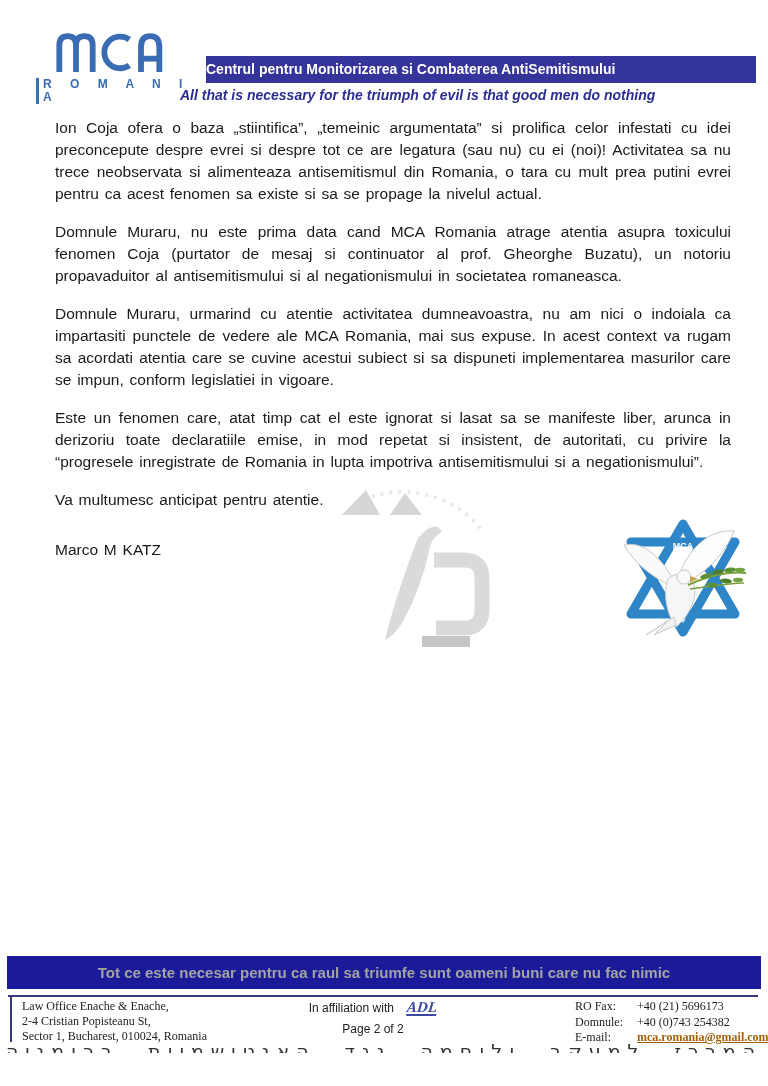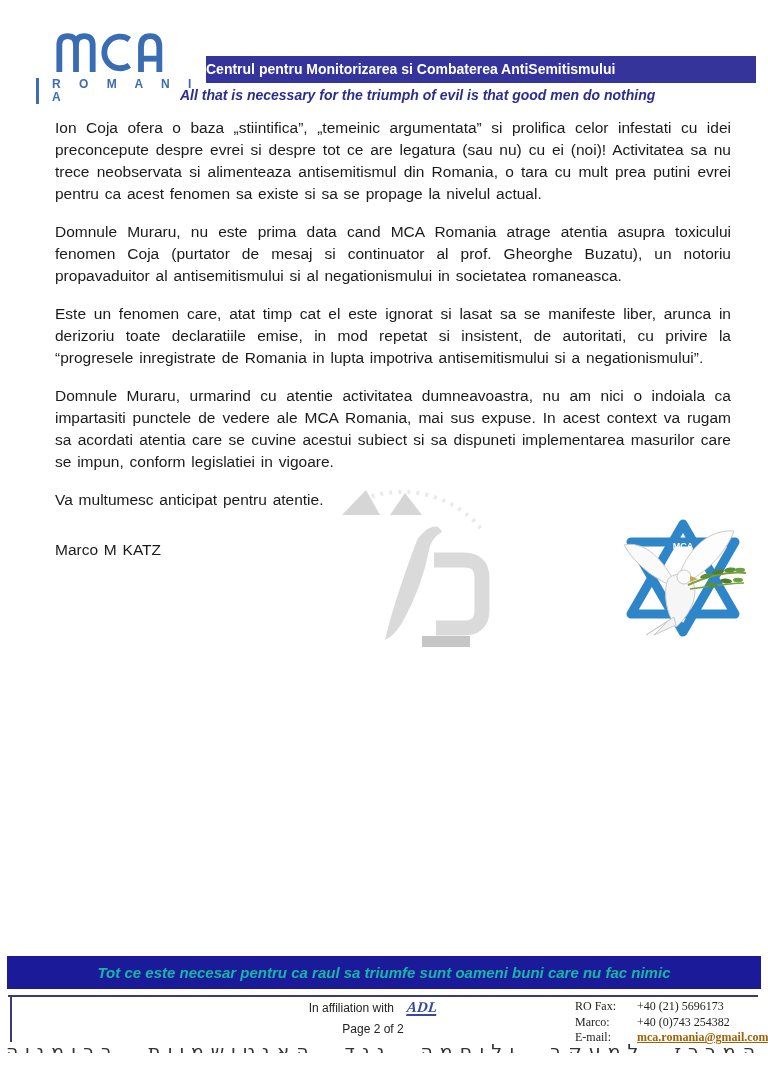--- a/index.html
+++ b/index.html
@@ -9,21 +9,21 @@
     background:#ffffff;
     overflow:hidden;
     font-family:"Liberation Sans", sans-serif;
     color:#1a1a1a;
   }
   
   .logo{position:absolute;left:36px;top:27px;width:168px;height:66px;}
   .logo svg{display:block;}
   .logo-sub{
     margin-top:1px;color:#3a6cb4;font-weight:bold;font-size:12px;
-    letter-spacing:7.5px;padding-left:13px;
+    letter-spacing:7.5px;padding-left:4px;
     border-left:3px solid #3a6cb4;border-right:0;
     line-height:13px;
   }
   .title-en{
     position:absolute;left:206px;top:30px;width:550px;
     text-align:center;font-size:14.5px;font-weight:bold;color:#a22c24;margin-top:28px;
   }
   .banner-top{
     position:absolute;left:206px;top:56px;width:550px;height:27px;
     background:#34349b;color:#ffffff;font-weight:bold;font-size:14px;
@@ -41,22 +41,22 @@
   .body-text p{margin:0 0 16px 0;}
   .signature{margin-top:28px;text-align:left;}
   .signature div{line-height:21px;}
   
   .watermark{position:absolute;left:330px;top:438px;width:170px;height:215px;opacity:.85;}
   
   .dove-logo{position:absolute;left:616px;top:517px;width:134px;height:122px;}
   
   .banner-bottom{
     position:absolute;left:7px;top:956px;width:754px;height:33px;
-    background:#1b1b99;color:#14b8a6;font-weight:bold;font-size:15px;
-    line-height:33px;text-align:center;font-style:italic;
+    background:#1b1b99;color:#a3a3a3;font-weight:bold;font-size:15px;
+    line-height:33px;text-align:center;
   }
   .footer-topline{position:absolute;left:8px;top:995px;width:750px;height:1.5px;background:#3a3a7a;}
   .footer-vline{position:absolute;left:10px;top:995px;width:2px;height:47px;background:#3a3a7a;}
   .footer-address{
     position:absolute;left:22px;top:999px;
     font-family:"Liberation Serif", serif;font-size:12px;line-height:15px;color:#222;
   }
   .footer-center{
     position:absolute;left:288px;top:1000px;width:170px;text-align:center;
     font-size:12px;color:#222;
@@ -117,22 +117,22 @@
       <polygon points="60,77 75,55 92,77" fill="#cfcfcf"></polygon>
       <path d="M96 92 Q108 84 112 94 Q104 98 100 108 Q92 150 72 185 Q64 198 55 202 Q60 180 70 150 Q80 120 88 100 Z" fill="#d4d4d4"></path>
       <path d="M104 122 H134 Q152 122 152 140 V172 Q152 190 134 190 H106" fill="none" stroke="#d4d4d4" stroke-width="15"></path>
       <rect x="92" y="198" width="48" height="11" fill="#bdbdbd"></rect>
     </svg>
   </div>
 
   <div class="body-text">
     <p>Ion Coja ofera o baza „stiintifica”, „temeinic argumentata” si prolifica celor infestati cu idei preconcepute despre evrei si despre tot ce are legatura (sau nu) cu ei (noi)! Activitatea sa nu trece neobservata si alimenteaza antisemitismul din Romania, o tara cu mult prea putini evrei pentru ca acest fenomen sa existe si sa se propage la nivelul actual.</p>
     <p>Domnule Muraru, nu este prima data cand MCA Romania atrage atentia asupra toxicului fenomen Coja (purtator de mesaj si continuator al prof. Gheorghe Buzatu), un notoriu propavaduitor al antisemitismului si al negationismului in societatea romaneasca.</p>
+    <p>Domnule Muraru, urmarind cu atentie activitatea dumneavoastra, nu am nici o indoiala ca impartasiti punctele de vedere ale MCA Romania, mai sus expuse. In acest context va rugam sa acordati atentia care se cuvine acestui subiect si sa dispuneti implementarea masurilor care se impun, conform legislatiei in vigoare.</p>
     <p>Este un fenomen care, atat timp cat el este ignorat si lasat sa se manifeste liber, arunca in derizoriu toate declaratiile emise, in mod repetat si insistent, de autoritati, cu privire la “progresele inregistrate de Romania in lupta impotriva antisemitismului si a negationismului”.</p>
-    <p>Domnule Muraru, urmarind cu atentie activitatea dumneavoastra, nu am nici o indoiala ca impartasiti punctele de vedere ale MCA Romania, mai sus expuse. In acest context va rugam sa acordati atentia care se cuvine acestui subiect si sa dispuneti implementarea masurilor care se impun, conform legislatiei in vigoare.</p>
     <p>Va multumesc anticipat pentru atentie.</p>
     <div class="signature">
       <div>Marco M KATZ</div>
     </div>
   </div>
 
   <div class="dove-logo">
     <svg width="134" height="122" viewBox="0 0 134 122">
       <g fill="none" stroke="#2e86c8" stroke-width="9" stroke-linejoin="round">
         <path d="M67 7 L119 97 L15 97 Z"></path>
@@ -161,36 +161,41 @@
         <ellipse cx="122" cy="63" rx="5" ry="2.2" fill="#6fa03e"></ellipse>
       </g>
     </svg>
   </div>
 
   <div class="banner-bottom">Tot ce este necesar pentru ca raul sa triumfe sunt oameni buni care nu fac nimic</div>
 
   <div class="footer-topline"></div>
   <div class="footer-vline"></div>
 
+  <div class="footer-address">
+    <div>Law Office Enache &amp; Enache,</div>
+    <div>2-4 Cristian Popisteanu St,</div>
+    <div>Sector 1,  Bucharest, 010024,  Romania</div>
+  </div>
 
   <div class="footer-center">
     <div>
       <span>In affiliation with</span>
       <span class="adl">ADL</span>
     </div>
     <div class="page-num">Page 2 of 2</div>
   </div>
 
   <div class="footer-contacts">
     <div class="contact-row">
       <span class="lbl">RO Fax:</span>
       <span class="val">+40 (21) 5696173</span>
     </div>
     <div class="contact-row">
-      <span class="lbl">Marco:</span>
+      <span class="lbl">Domnule:</span>
       <span class="val">+40 (0)743 254382</span>
     </div>
     <div class="contact-row">
       <span class="lbl">E-mail:</span>
       <span class="val"><a href="#">mca.romania@gmail.com</a></span>
     </div>
   </div>
 
   <div class="hebrew-line">המרכז למעקב ולוחמה נגד האנטישמיות ברומניה</div>
 

